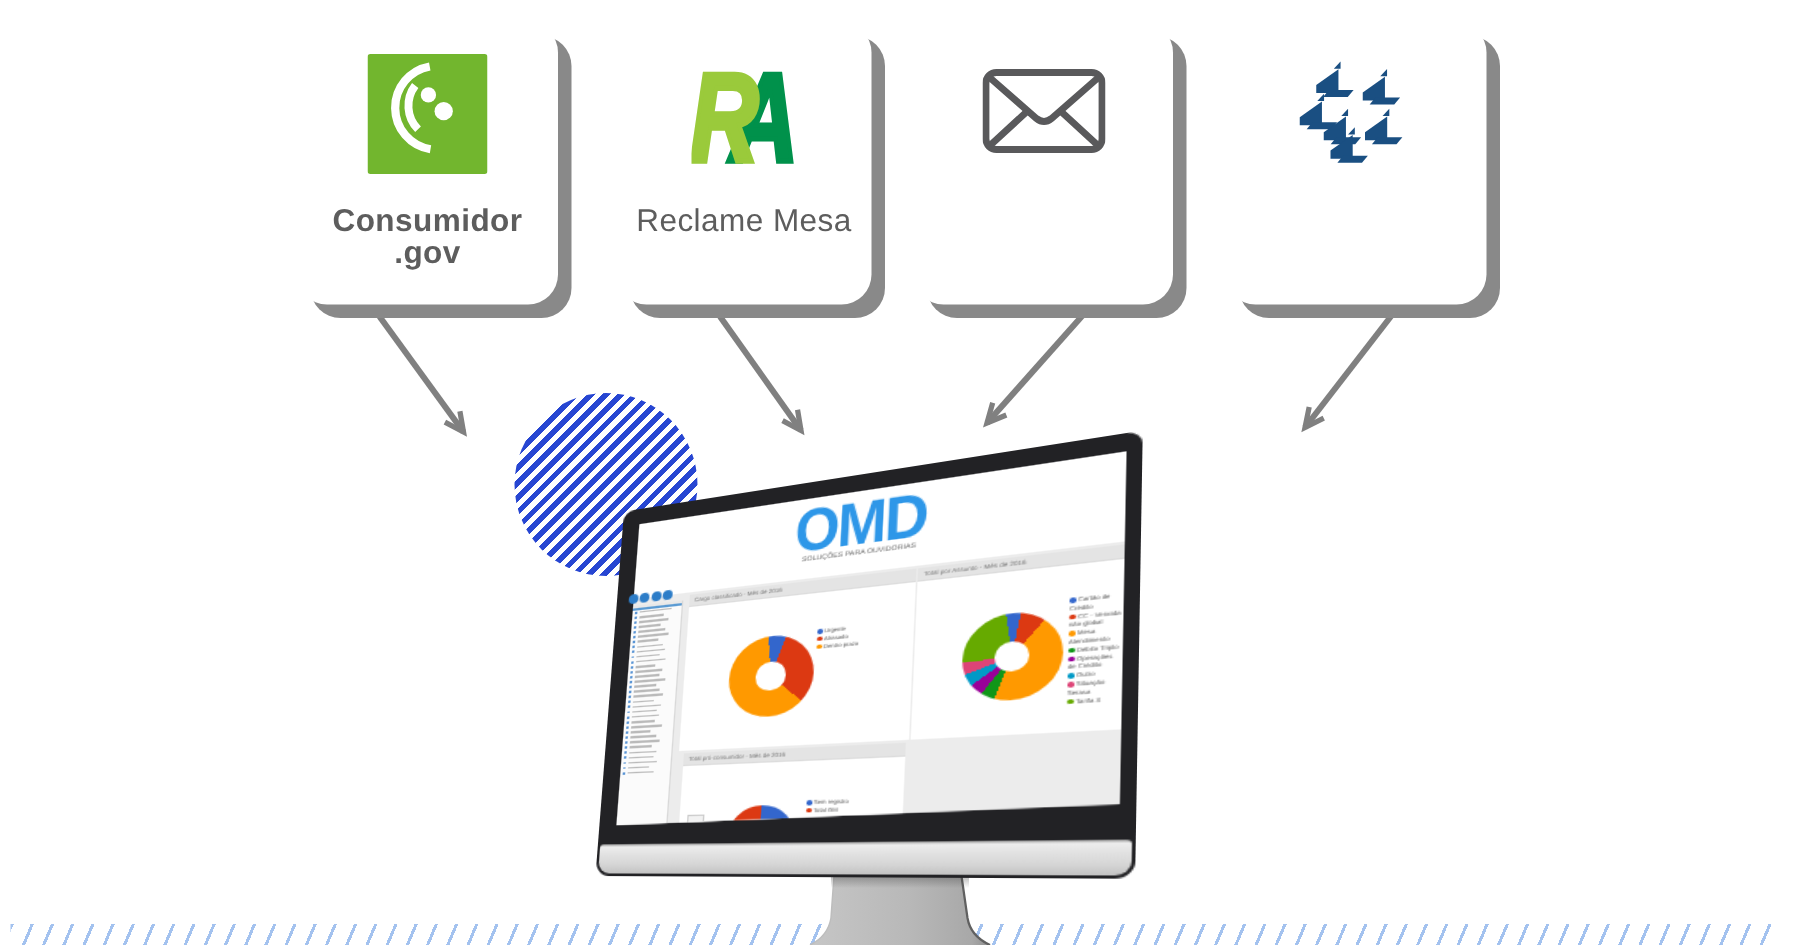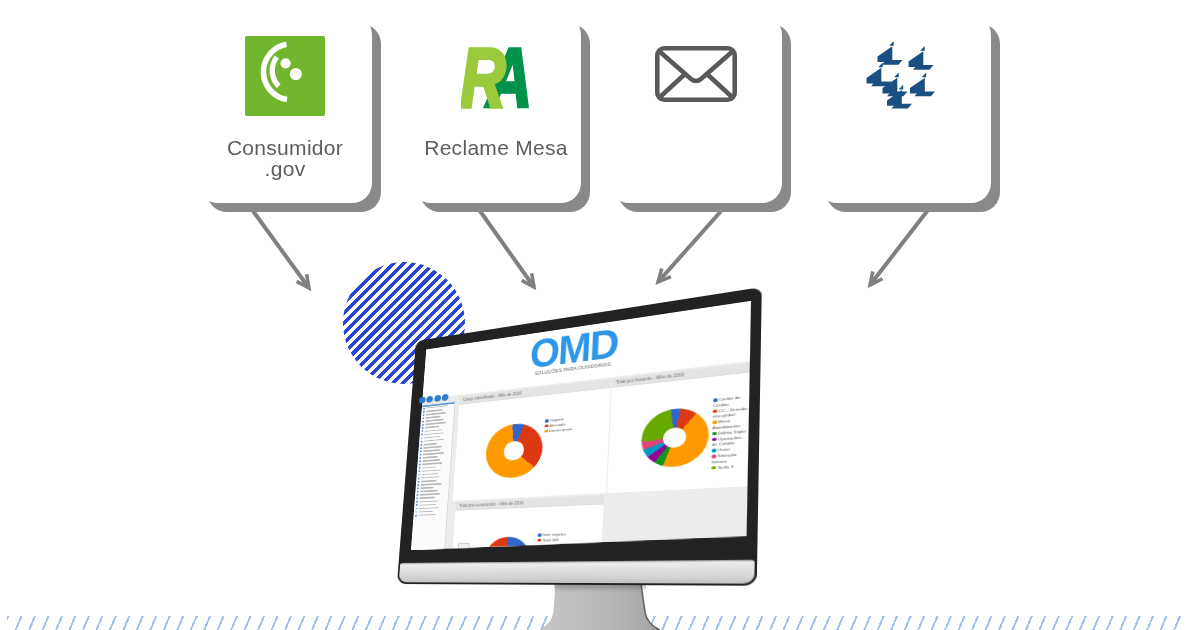--- a/index.html
+++ b/index.html
@@ -6,21 +6,21 @@
   body{width:1200px;height:630px;position:relative;overflow:hidden;background:#fff;
        font-family:"Liberation Sans",sans-serif;}
   .slashes{position:absolute;left:7px;top:616px;width:1179px;height:13.5px;
     background:repeating-linear-gradient(113deg,#a3c2ef 0 2px,rgba(255,255,255,0) 2px 12.4px);
     z-index:1;}
   .circle{position:absolute;left:343px;top:262px;width:122px;height:122px;border-radius:50%;
     background:repeating-linear-gradient(135deg,#2746d2 0 3.6px,#fff 3.6px 7px);z-index:2;}
   .card{position:absolute;top:15px;height:188px;background:#fff;border-radius:20px;
     box-shadow:9px 9px 0 #898989;z-index:5;text-align:center;color:#5d5d5d;}
   .card .lbl{font-size:21px;line-height:21px;letter-spacing:.3px;color:#5d5d5d;}
-  #c1{left:198px;width:174px;}
+  #c1{left:198px;width:174px;font-weight:bold;}
   #c2{left:411px;width:170px;}
   #c3{left:609px;width:173px;}
   #c4{left:817px;width:174px;}
   .icwrap{display:flex;justify-content:center;}
   svg{display:block;}
   .arrows{position:absolute;left:0;top:0;z-index:4;}
   .stand{position:absolute;left:530px;top:584px;z-index:3;}
   .monitor{position:absolute;left:0;top:0;width:360px;height:300px;background:#222225;
     border-radius:9px 9px 11px 11px;
     transform-origin:0 0;

